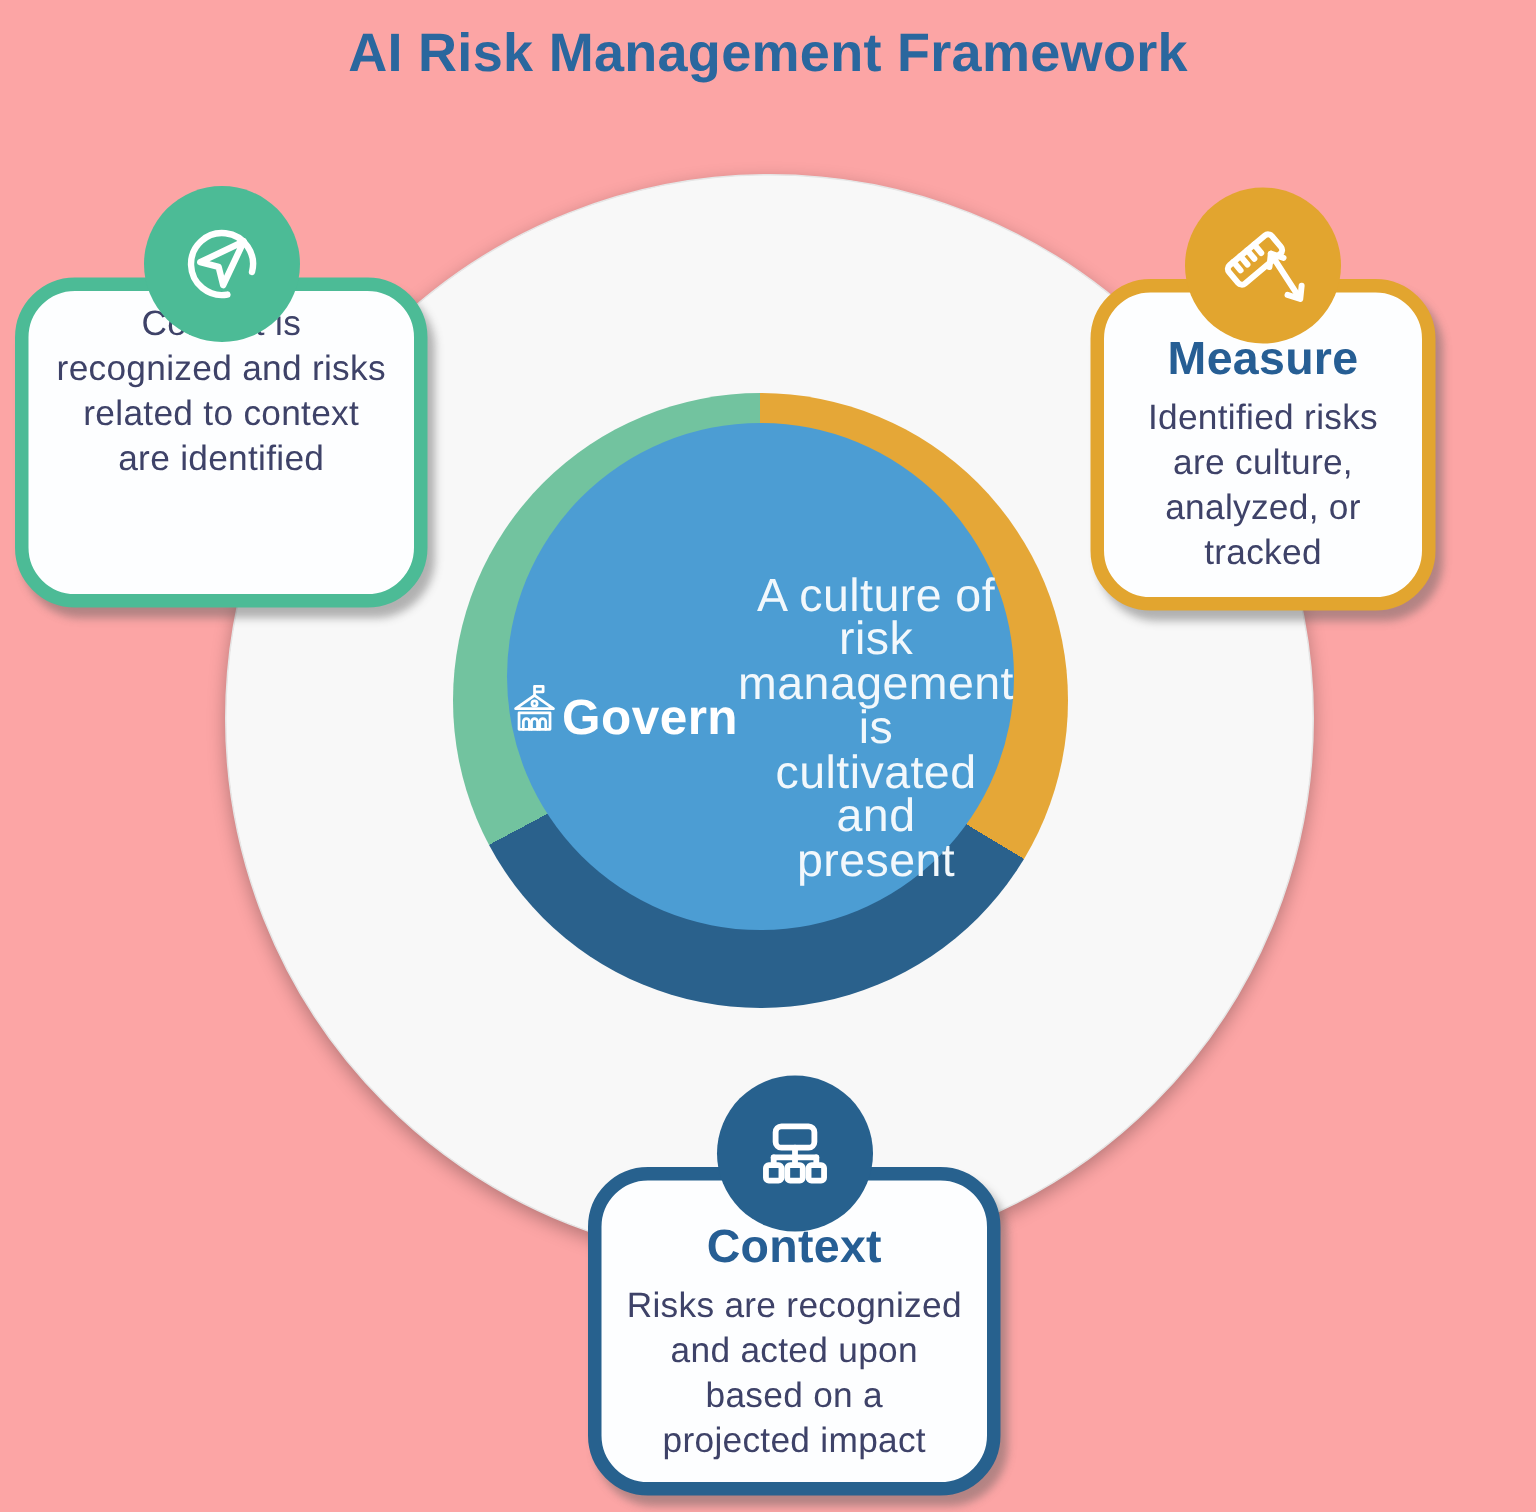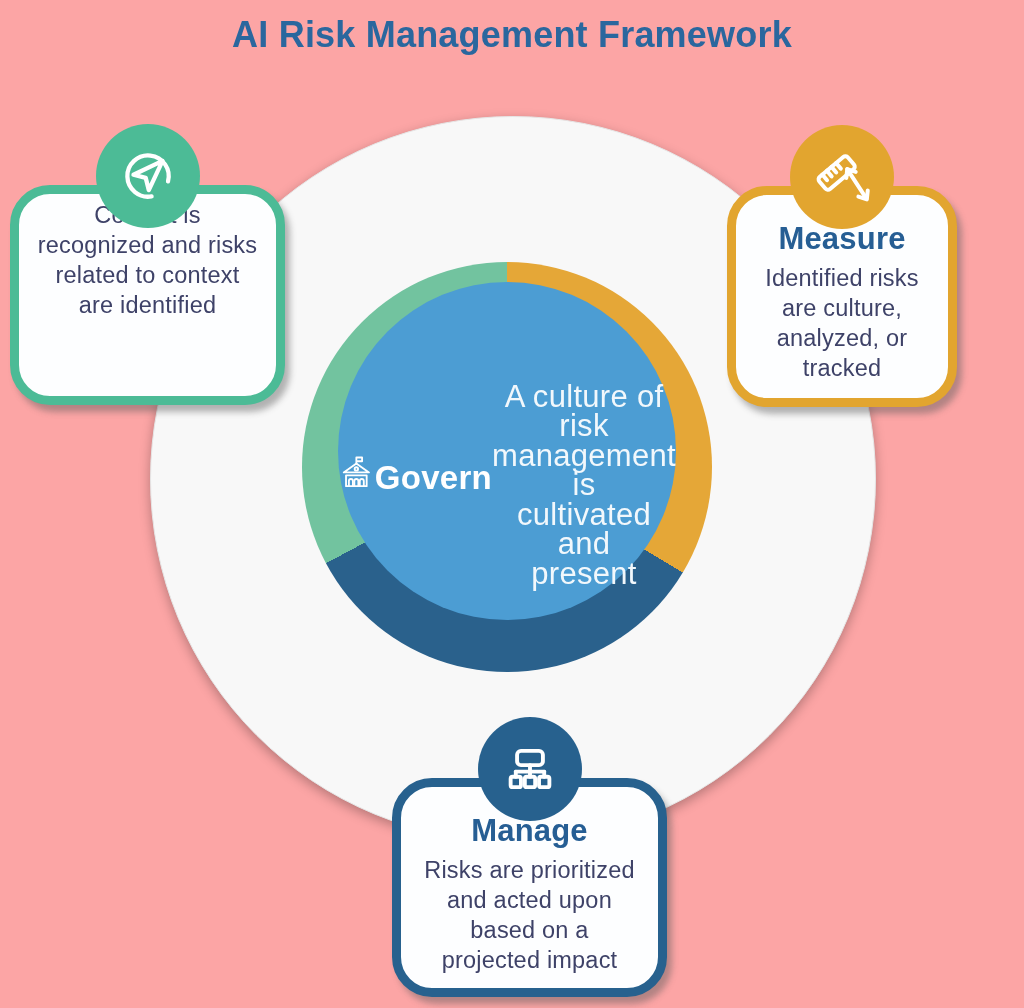--- a/index.html
+++ b/index.html
@@ -125,20 +125,20 @@
       <svg width="62" height="62" viewBox="0 0 48 48" fill="none" stroke="#ffffff" stroke-width="3" stroke-linecap="round" stroke-linejoin="round">
         <rect x="14" y="10" width="20" height="11" rx="3"></rect>
         <path d="M24 21 V26"></path>
         <path d="M13 26 H35"></path>
         <path d="M13 26 V30 M24 26 V30 M35 26 V30"></path>
         <rect x="9" y="30" width="8" height="8" rx="1.5"></rect>
         <rect x="20" y="30" width="8" height="8" rx="1.5"></rect>
         <rect x="31" y="30" width="8" height="8" rx="1.5"></rect>
       </svg>
     </div>
-    <h2 class="card-heading">Manage</h2>
-    <p class="card-body">Risks are prioritized
+    <h2 class="card-heading">Context</h2>
+    <p class="card-body">Risks are recognized
 and acted upon
 based on a
 projected impact</p>
   </div>
 
 </div>
 
 </body></html>

